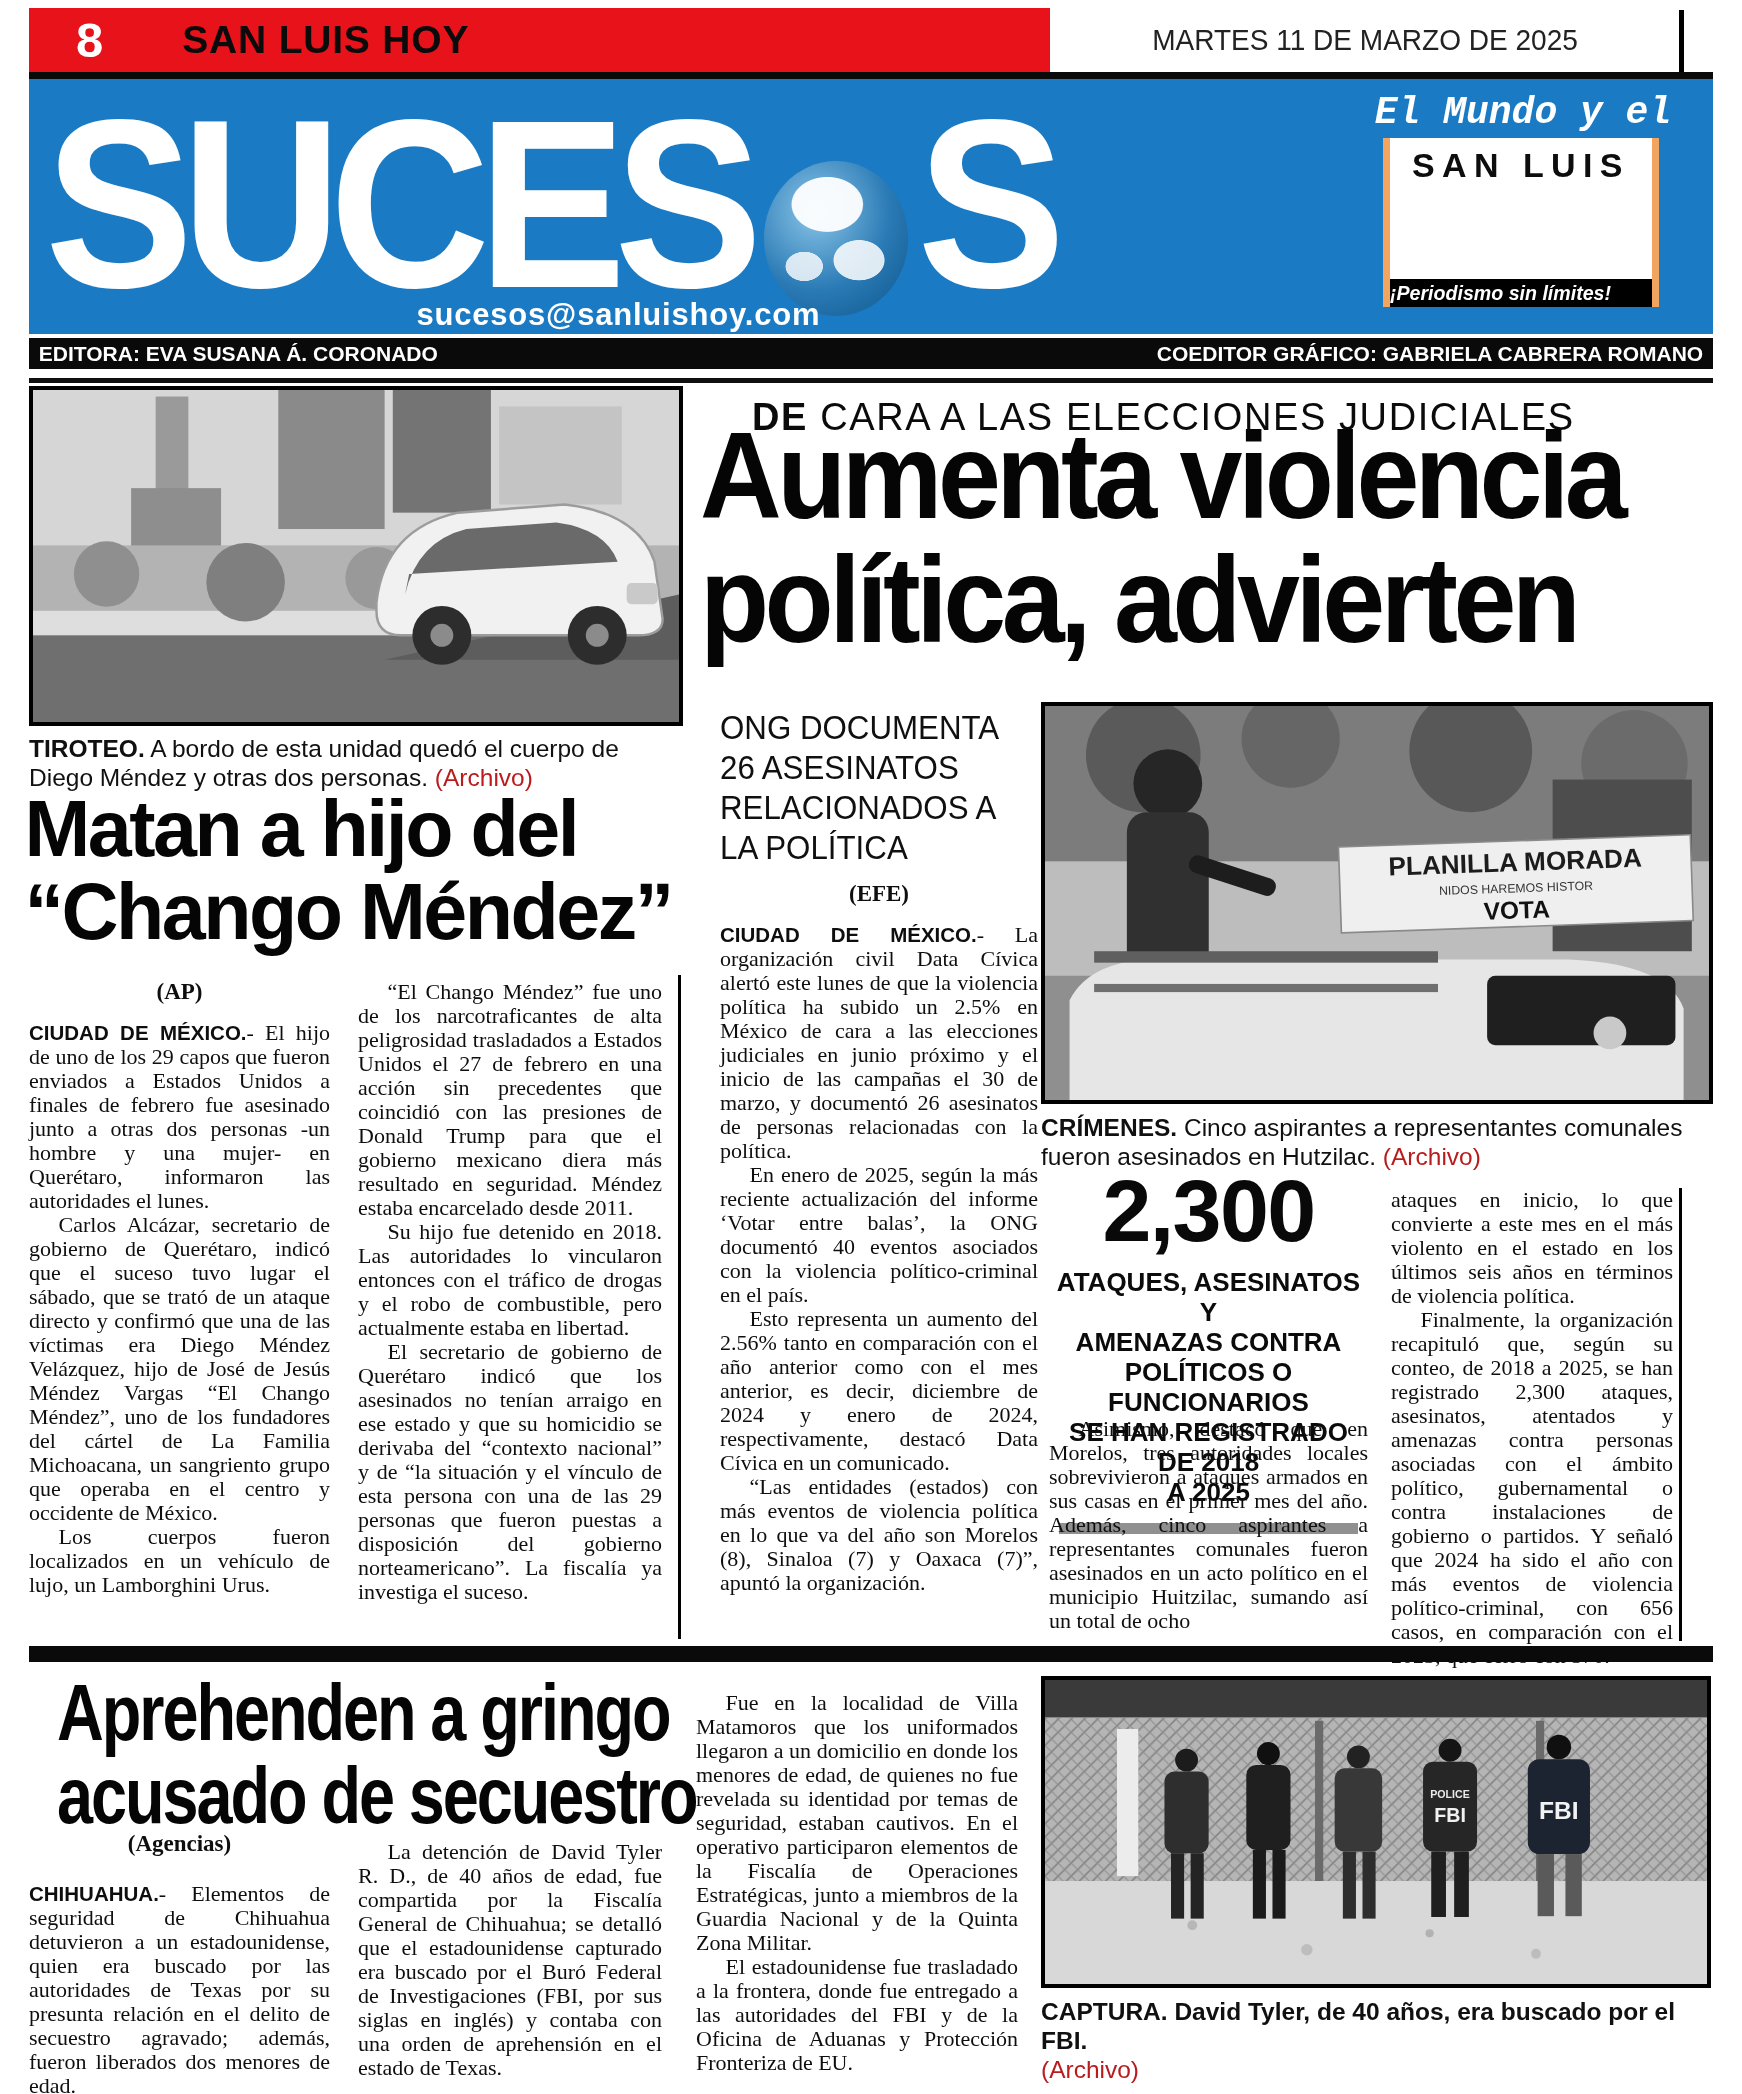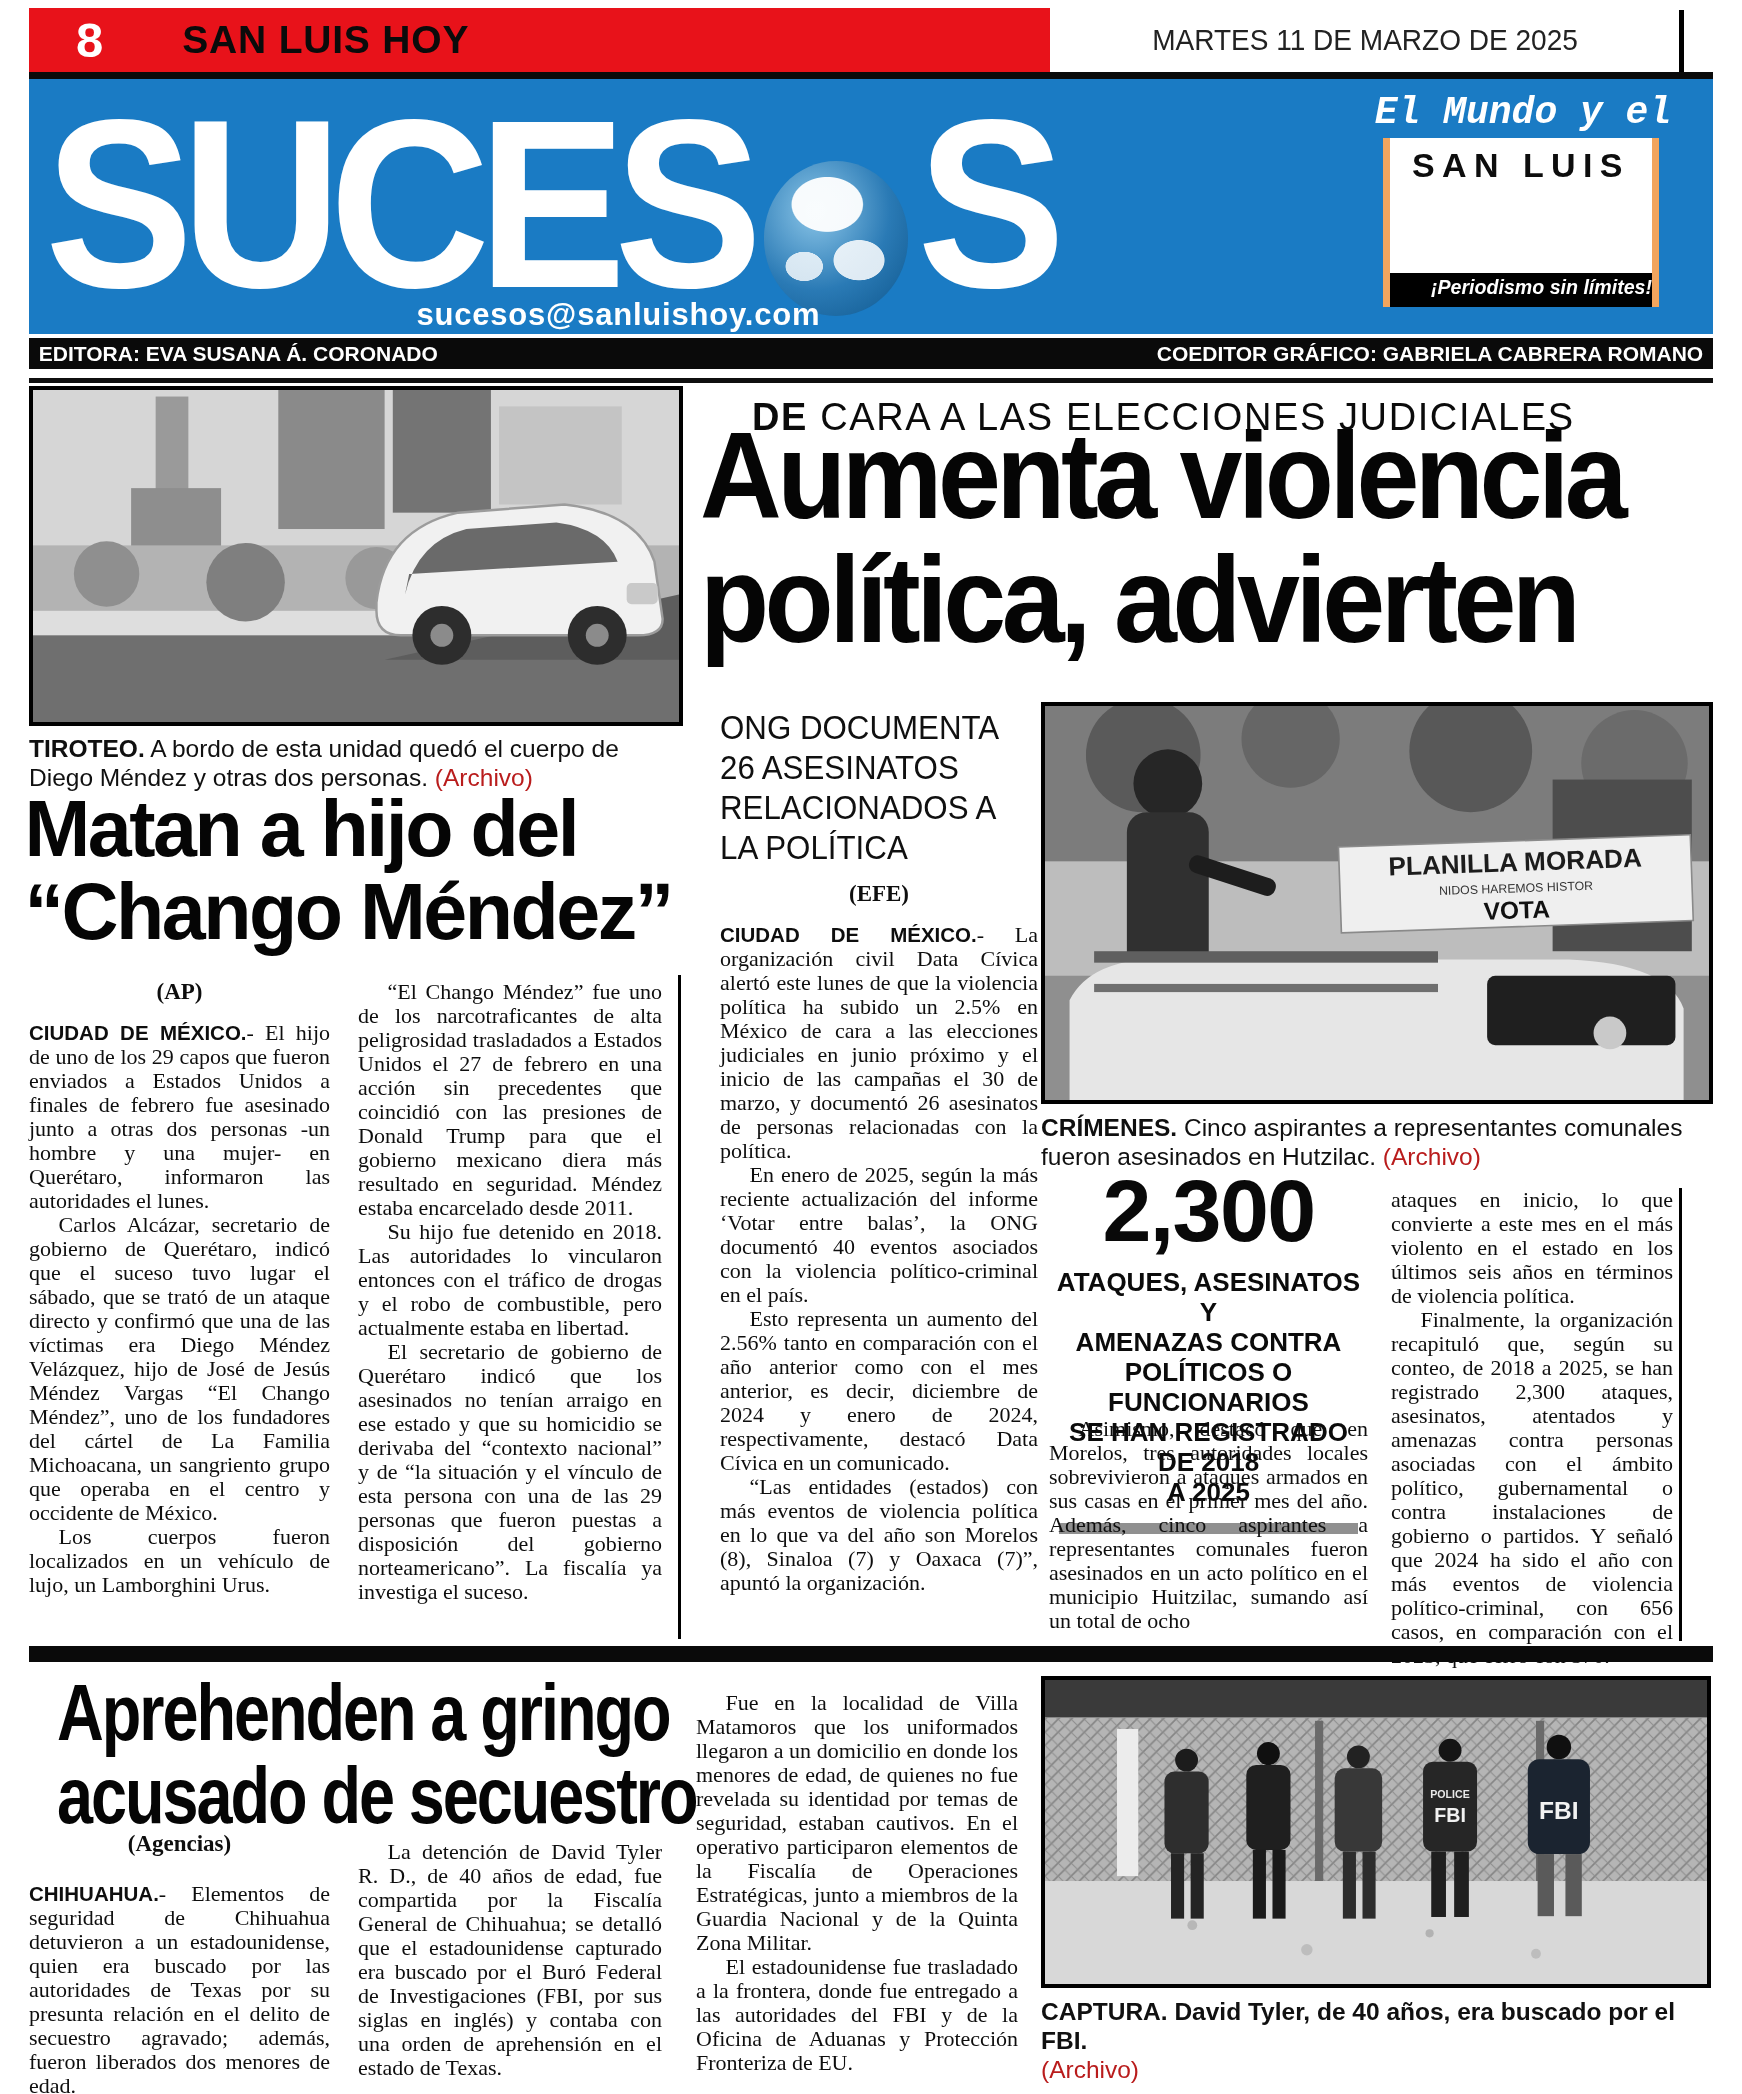--- a/index.html
+++ b/index.html
@@ -18,21 +18,21 @@
     background:
       radial-gradient(ellipse 42% 30% at 44% 28%, rgba(255,255,255,.95) 0 58%, rgba(255,255,255,0) 60%),
       radial-gradient(ellipse 30% 22% at 66% 64%, rgba(255,255,255,.85) 0 58%, rgba(255,255,255,0) 60%),
       radial-gradient(ellipse 22% 16% at 28% 68%, rgba(255,255,255,.8) 0 58%, rgba(255,255,255,0) 60%),
       radial-gradient(circle at 36% 32%, #8cc6e8, #2a7ab5 55%, #0e568c);}
   .email{color:#fff;font-weight:bold;font-size:31px;text-align:center;letter-spacing:0.8px;}
   .tagline{color:#fff;font-family:Liberation Mono, monospace;font-style:italic;font-weight:bold;font-size:38px;text-align:center;}
   .logo-box{background:#fff;border-left:7.4px solid #f2a55e;border-right:7.4px solid #f2a55e;}
   .logo-top{font-weight:bold;font-size:34px;letter-spacing:7.4px;text-align:center;color:#0d0d0d;margin-top:8.2px;}
   .logo-main{font-weight:bold;font-size:108px;line-height:92px;text-align:center;color:#e8151d;-webkit-text-stroke:2.5px #000;letter-spacing:1.6px;}
-  .logo-slogan{position:absolute;bottom:0;left:0;right:0;height:34px;background:#000;color:#fff;font-weight:bold;font-style:italic;font-size:19.6px;text-align:right;line-height:28px;}
+  .logo-slogan{position:absolute;bottom:0;left:0;right:0;height:28px;background:#000;color:#fff;font-weight:bold;font-style:italic;font-size:19.6px;text-align:left;line-height:28px;}
   .editor-bar{background:#0a0a0a;color:#fff;display:flex;justify-content:space-between;align-items:center;font-weight:bold;font-size:21px;padding:0 9.8px;box-sizing:border-box;}
   .rule{background:#0f0f0f;}
   
   .photo-frame{border:4.1px solid #000;background:#cfcfcf;overflow:hidden;}
   .caption{font-size:24.5px;line-height:29px;color:#101010;}
   .caption .lead{font-weight:bold;}
   .caption .credit{font-weight:normal;color:#b91c1c;}
   .headline{font-weight:bold;color:#050505;white-space:pre-line;}
   .hl-1{font-size:79px;line-height:83px;letter-spacing:-2.5px;}
   .hl-2{font-size:123px;line-height:124px;letter-spacing:-4.9px;transform:scaleX(.92);transform-origin:left top;}

